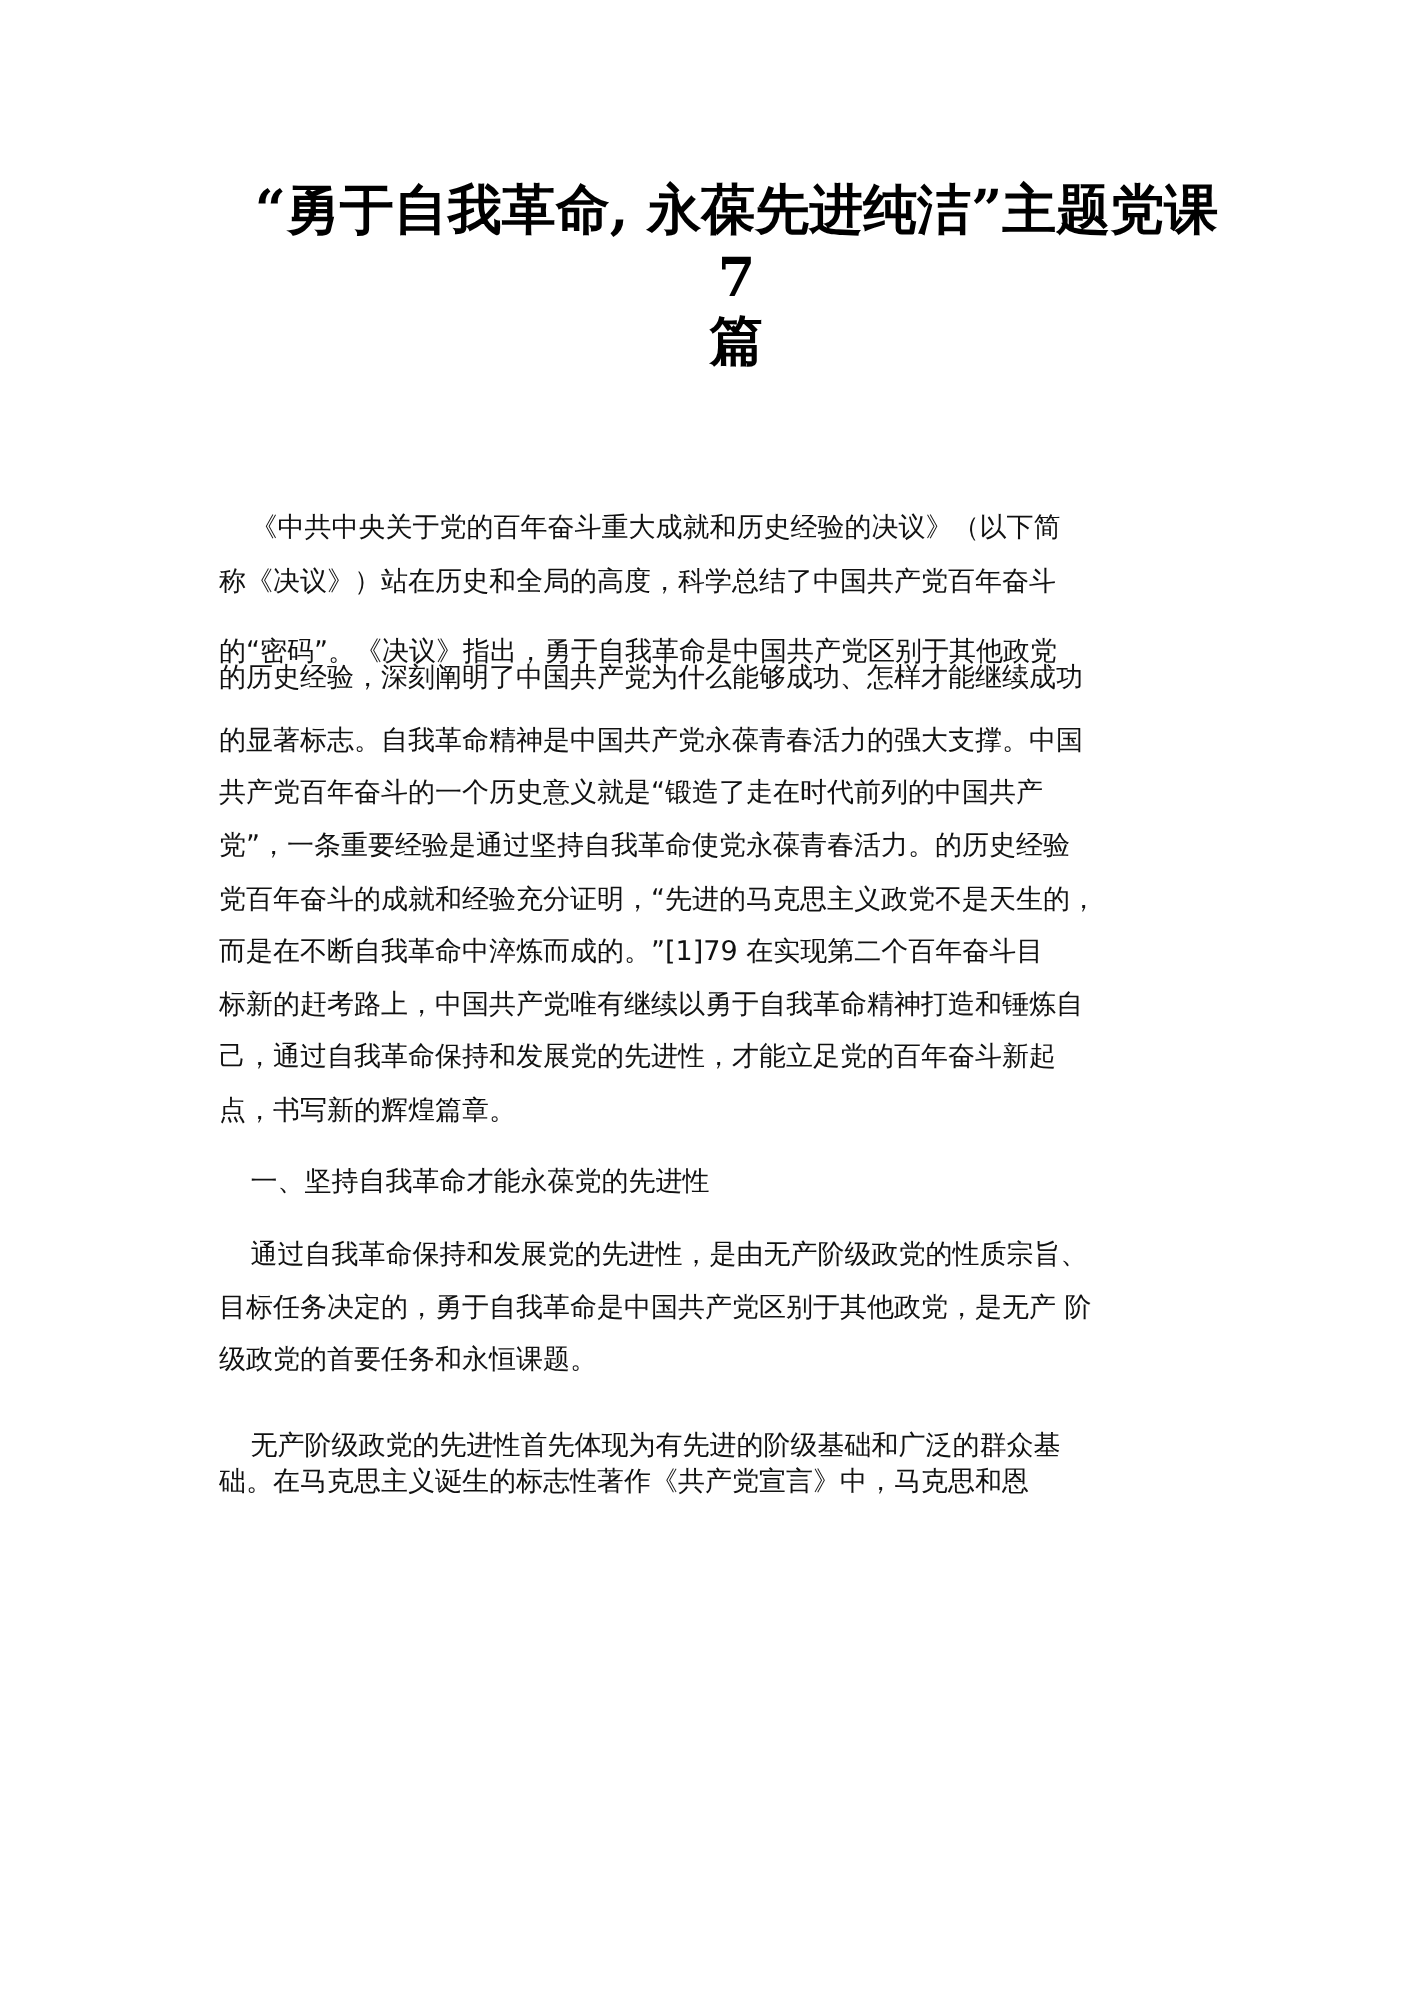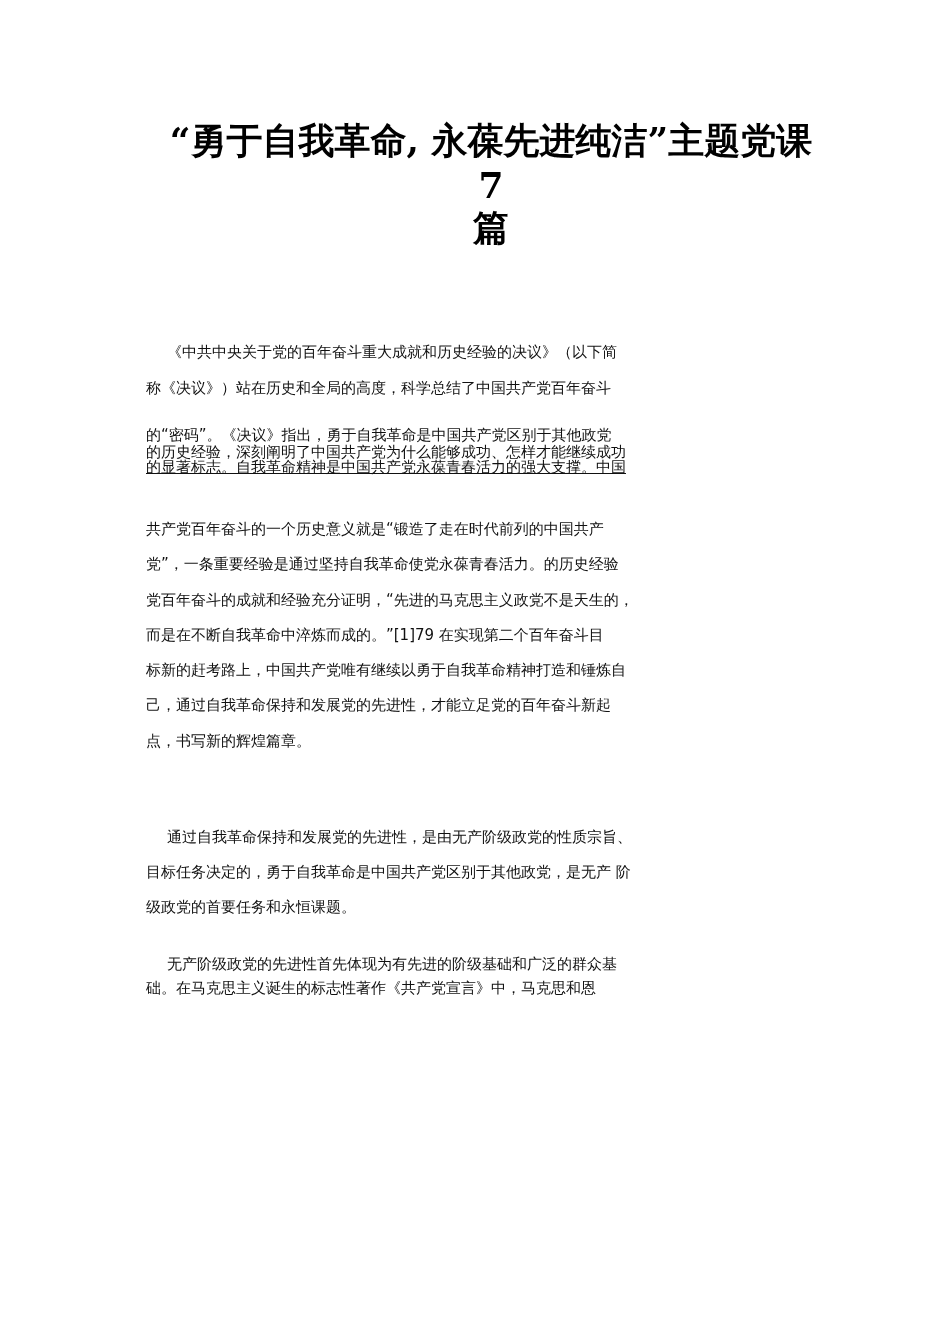--- a/index.html
+++ b/index.html
@@ -48,21 +48,21 @@
       font-size: 29px;
       line-height: 38px;
       color: #000;
       white-space: nowrap;
     }
 
     .line {
       position: absolute;
       left: 146px;
       font-family: "DejaVu Sans", "Liberation Sans", sans-serif;
-      font-size: 15px;
+      font-size: 18px;
       line-height: 30px;
       color: #111;
       white-space: nowrap;
     }
     .indent { left: 167px; }
   </style>
 </head>
 <body>
 
 <div class="page">
@@ -70,30 +70,31 @@
   <div class="title title-line1">“勇于自我革命, 永葆先进纯洁”主题党课</div>
   <div class="title title-line2">7</div>
   <div class="title title-line3">篇</div>
 
 
   <div>
     <div class="line indent" style="top:337px;">《中共中央关于党的百年奋斗重大成就和历史经验的决议》（以下简</div>
     <div class="line" style="top:373px;">称《决议》）站在历史和全局的高度，科学总结了中国共产党百年奋斗</div>
     <div class="line" style="top:409px;margin-top:28px;">的历史经验，深刻阐明了中国共产党为什么能够成功、怎样才能继续成功</div>
     <div class="line" style="top:420px;text-align:right;">的“密码”。《决议》指出，勇于自我革命是中国共产党区别于其他政党</div>
-    <div class="line" style="top:452px;text-decoration:underline;">的显著标志。自我革命精神是中国共产党永葆青春活力的强大支撑。中国</div>
+    <div class="line" style="top:479px;">的显著标志。自我革命精神是中国共产党永葆青春活力的强大支撑。中国</div>
     <div class="line" style="top:514px;">共产党百年奋斗的一个历史意义就是“锻造了走在时代前列的中国共产</div>
     <div class="line" style="top:549px;">党”，一条重要经验是通过坚持自我革命使党永葆青春活力。的历史经验</div>
     <div class="line" style="top:585px;">党百年奋斗的成就和经验充分证明，“先进的马克思主义政党不是天生的，</div>
     <div class="line" style="top:620px;">而是在不断自我革命中淬炼而成的。”[1]79 在实现第二个百年奋斗目</div>
     <div class="line" style="top:655px;">标新的赶考路上，中国共产党唯有继续以勇于自我革命精神打造和锤炼自</div>
     <div class="line" style="top:690px;">己，通过自我革命保持和发展党的先进性，才能立足党的百年奋斗新起</div>
     <div class="line" style="top:726px;">点，书写新的辉煌篇章。</div>
   </div>
 
+  <div class="line indent" style="top:773px;">一、坚持自我革命才能永葆党的先进性</div>
 
   <div>
     <div class="line indent" style="top:822px;">通过自我革命保持和发展党的先进性，是由无产阶级政党的性质宗旨、</div>
     <div class="line" style="top:857px;">目标任务决定的，勇于自我革命是中国共产党区别于其他政党，是无产 阶</div>
     <div class="line" style="top:892px;">级政党的首要任务和永恒课题。</div>
   </div>
 
   <div>
     <div class="line indent" style="top:938px;margin-top:11px;">无产阶级政党的先进性首先体现为有先进的阶级基础和广泛的群众基</div>
     <div class="line" style="top:973px;">础。在马克思主义诞生的标志性著作《共产党宣言》中，马克思和恩</div>

